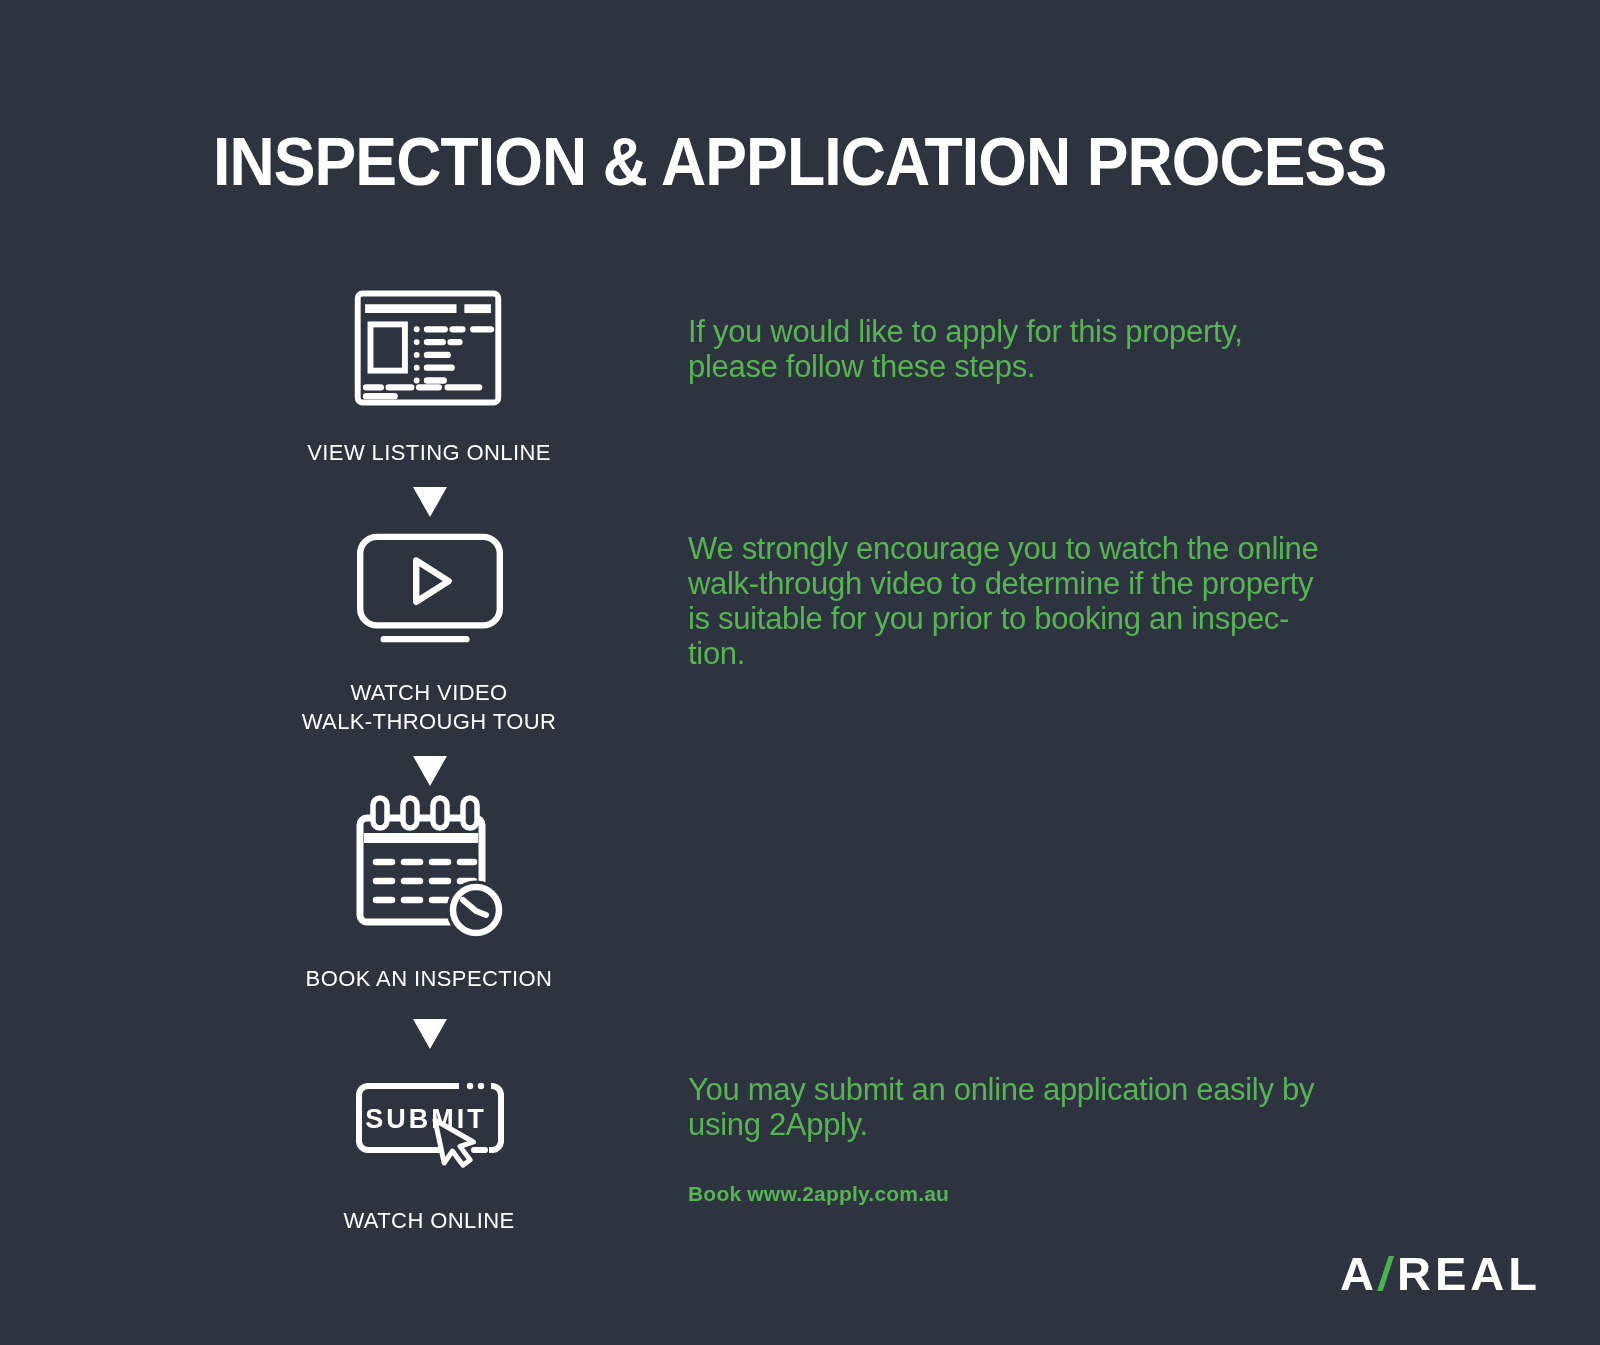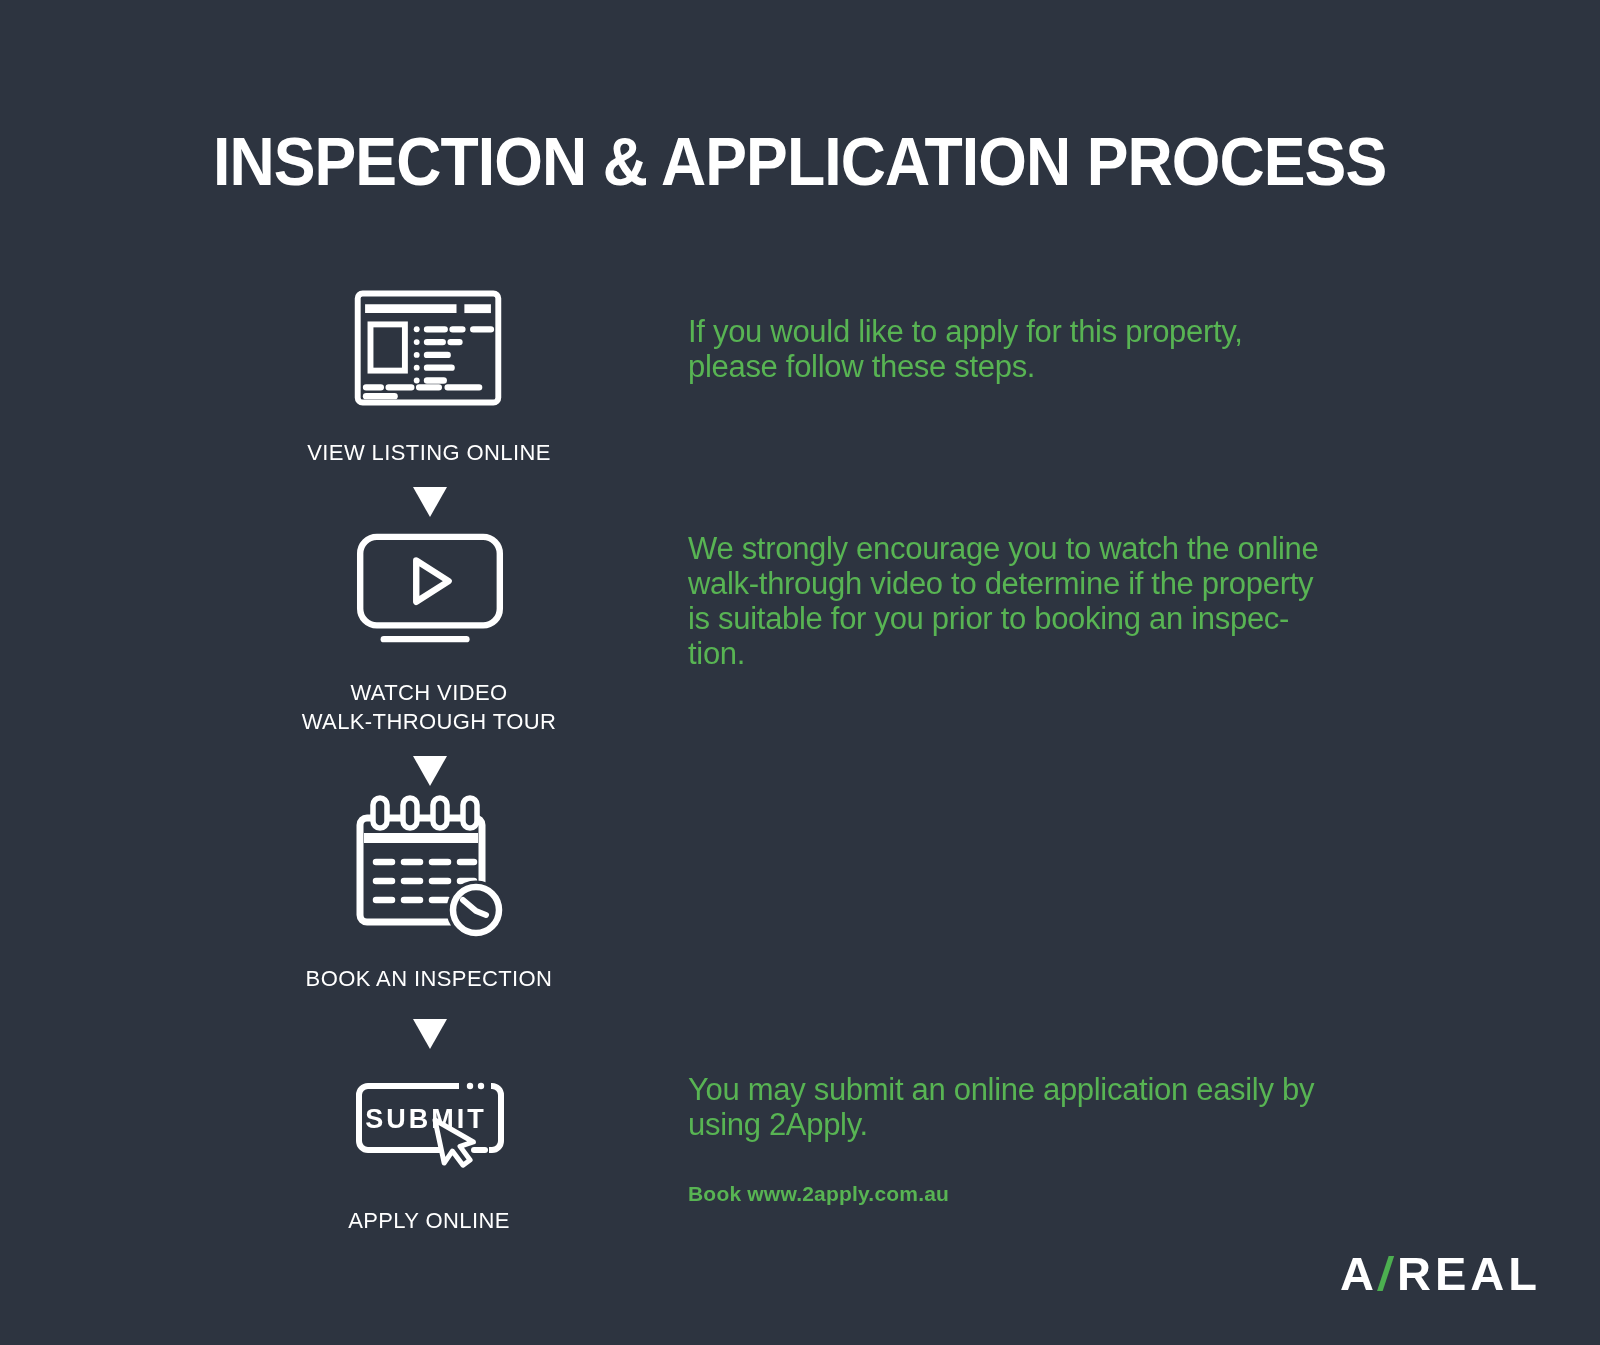--- a/index.html
+++ b/index.html
@@ -120,21 +120,21 @@
       <rect x="4" y="14" width="142" height="64" rx="9"></rect>
       <rect x="104" y="7" width="32" height="13" fill="#2d3440" stroke="none"></rect>
       <circle cx="115" cy="14" r="3.2" fill="#ffffff" stroke="none"></circle>
       <circle cx="126" cy="14" r="3.2" fill="#ffffff" stroke="none"></circle>
       <rect x="108" y="71" width="26" height="13" fill="#2d3440" stroke="none"></rect>
       <path d="M119,78 H130" stroke-width="6"></path>
       <text x="71" y="56" text-anchor="middle" font-family="Liberation Sans, DejaVu Sans, sans-serif" font-size="27" font-weight="bold" letter-spacing="3" fill="#ffffff" stroke="none">SUBMIT</text>
       <path d="M80,48 l0,44 l10.5,-10 l7.5,16 l8,-3.5 l-7,-15.5 l14,-1.5 Z" fill="#2d3440" stroke="#ffffff" stroke-width="5" transform="rotate(-12 80 48)"></path>
     </svg>
   </div>
-  <div class="step-label" style="top:1206px;">APPLY ONLINE</div>
+  <div class="step-label" style="top:1206px;">WATCH ONLINE</div>
   <div class="desc" style="top:1026px;margin-top:46px;">You may submit an online application easily by
 using 2Apply.</div>
   <div class="visit">Book www.2apply.com.au</div>
 
   <div class="logo">
     <span>A</span>
     <span class="logo-slash">/</span>
     <span>REAL</span>
   </div>
 

